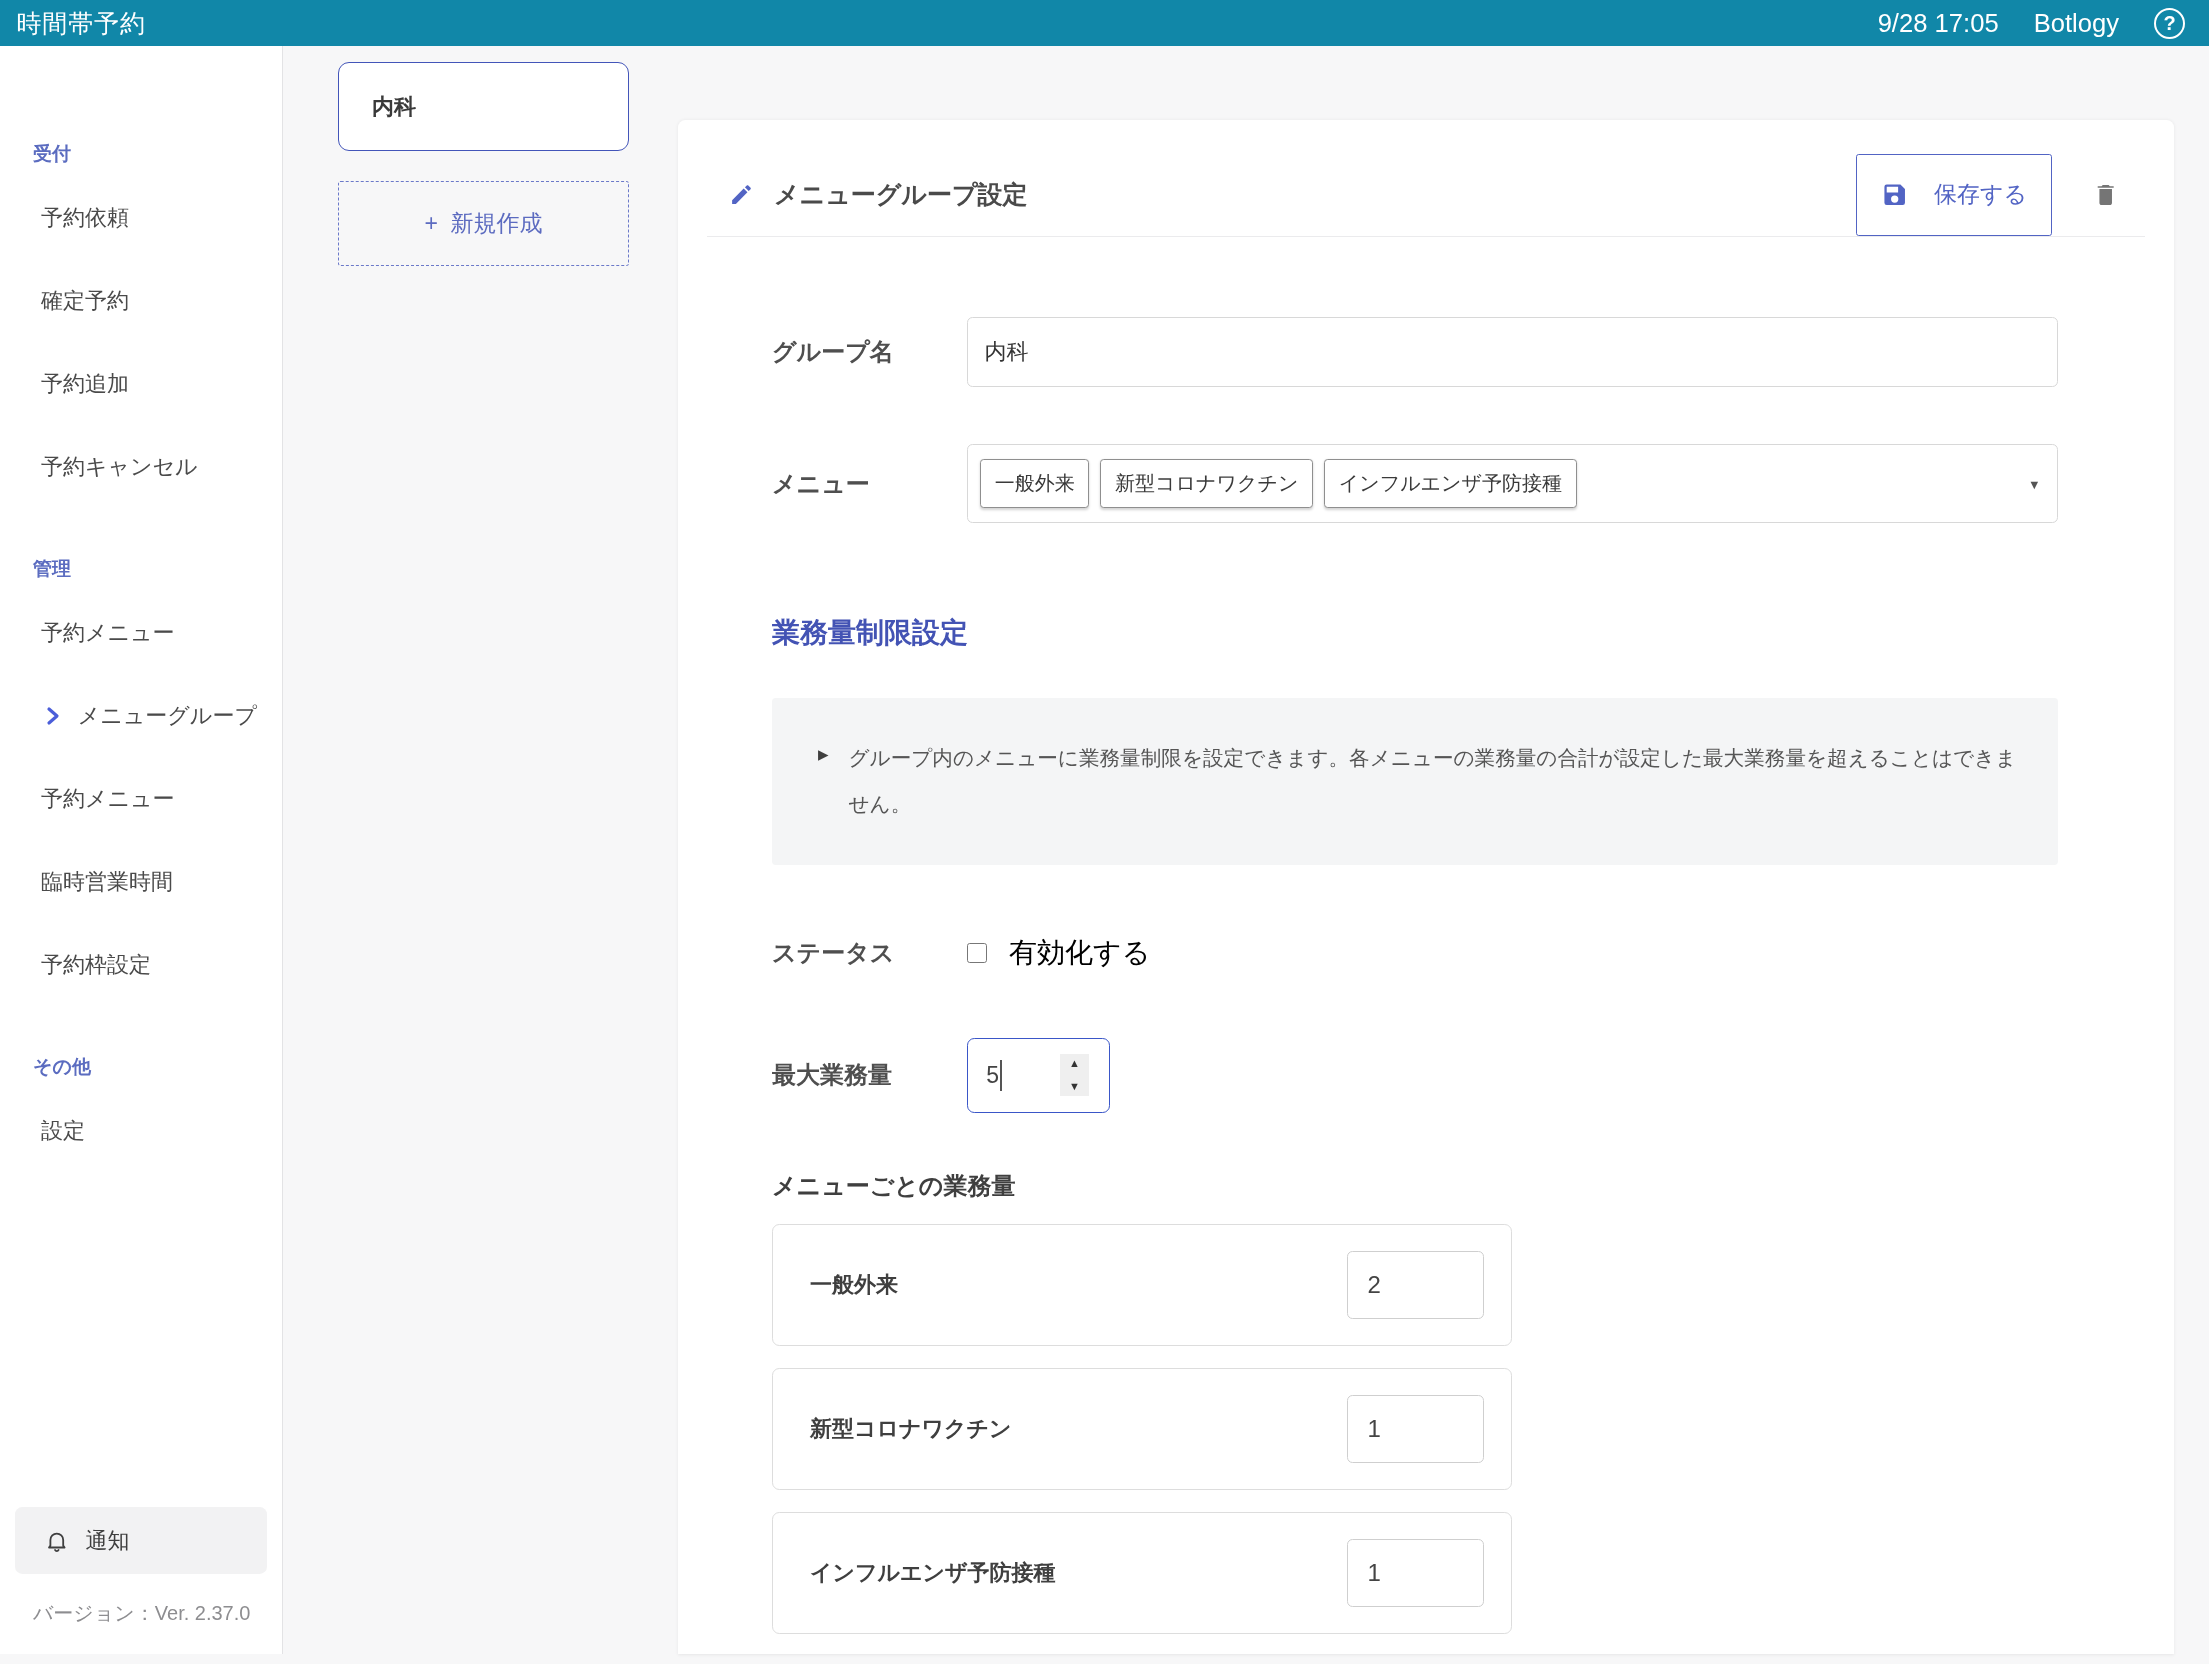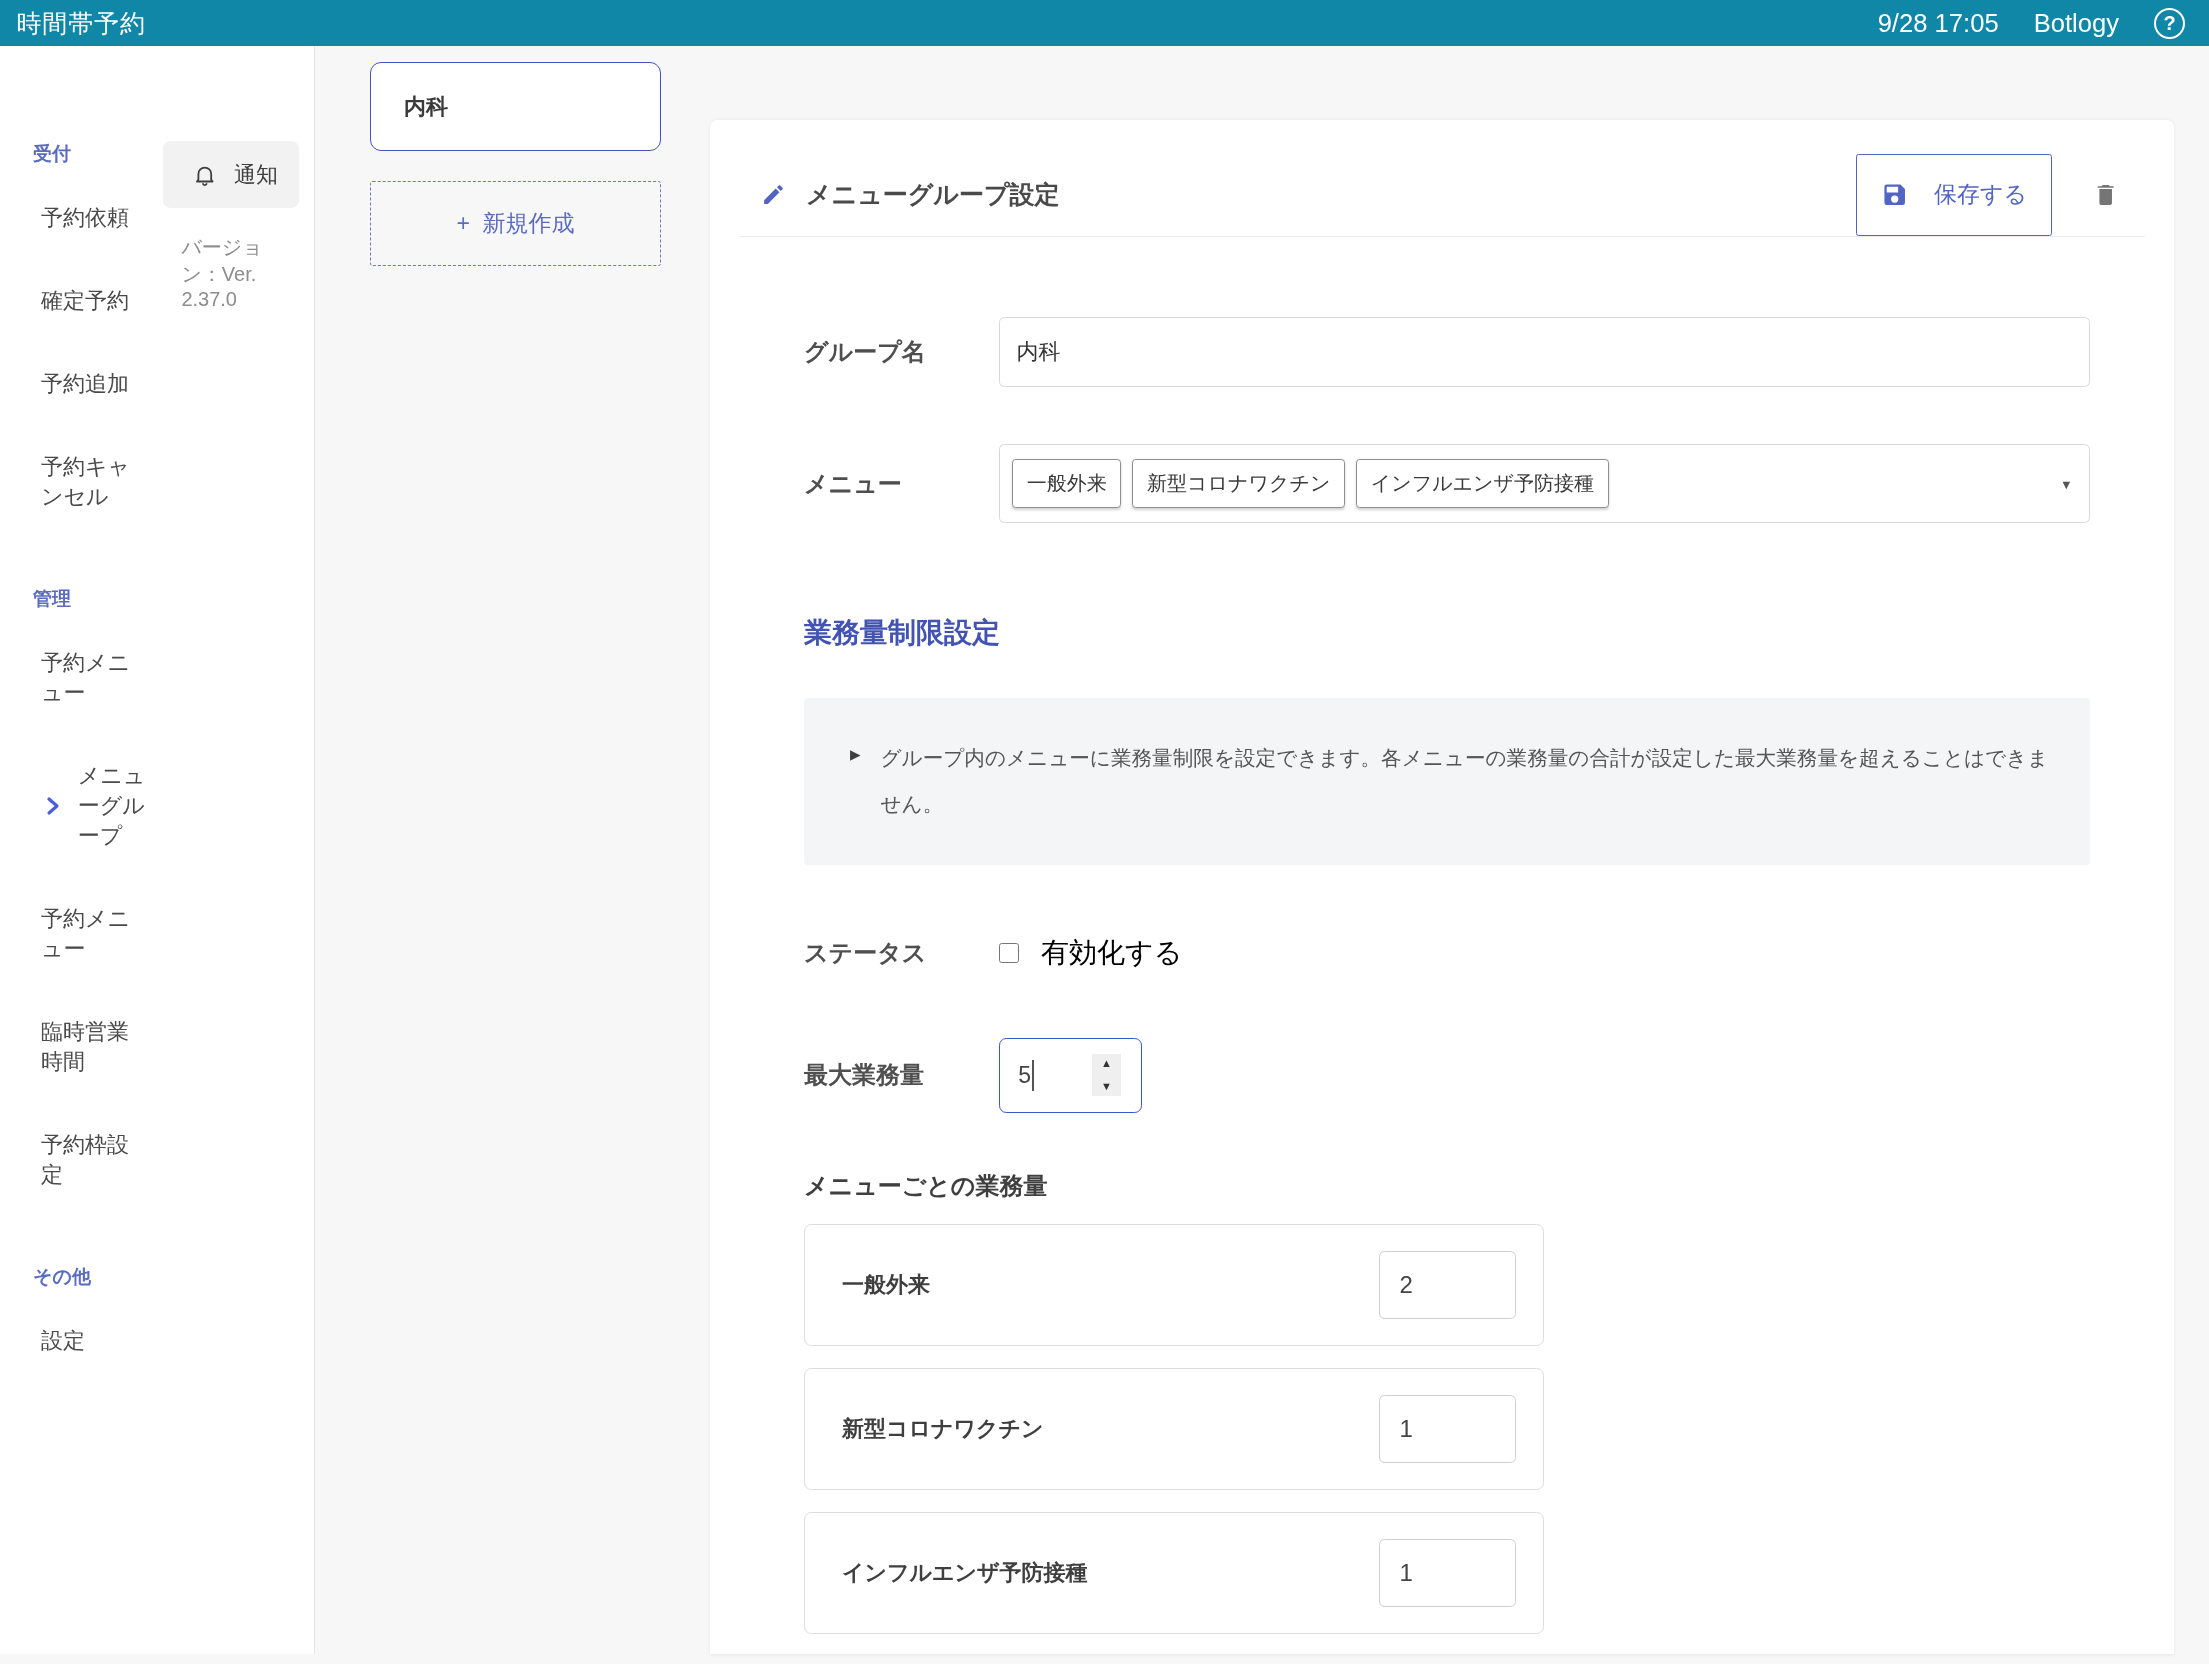--- a/index.html
+++ b/index.html
@@ -18,22 +18,22 @@
   .header-right { display:flex; align-items:center; gap:35px; font-size:25.6px; }
   .help-icon {
     width:31px; height:31px; border:2.3px solid #fff; border-radius:50%;
     display:flex; align-items:center; justify-content:center;
     font-size:20px; font-weight:bold; cursor:pointer;
   }
   
   .body-row { display:flex; height:1608px; }
   
   .sidebar {
-    width:315px; background:#fff; border-right:0.9px solid #e3e3e5;
-    display:flex; flex-direction:row; justify-content:space-between;
+    width:283px; background:#fff; border-right:0.9px solid #e3e3e5;
+    display:flex; flex-direction:column; justify-content:space-between;
     padding:95px 0 27.4px 0; flex-shrink:0;
   }
   .nav-section-header {
     color:#5b6cc0; font-weight:bold; font-size:19px;
     padding:0 0 9.1px 33px; margin-top:48px;
   }
   .nav-section:first-child .nav-section-header { margin-top:0; }
   .nav-item {
     font-size:22px; color:#4a4a4a; padding:26.5px 0 26.5px 41px;
     display:flex; align-items:center; cursor:pointer;

